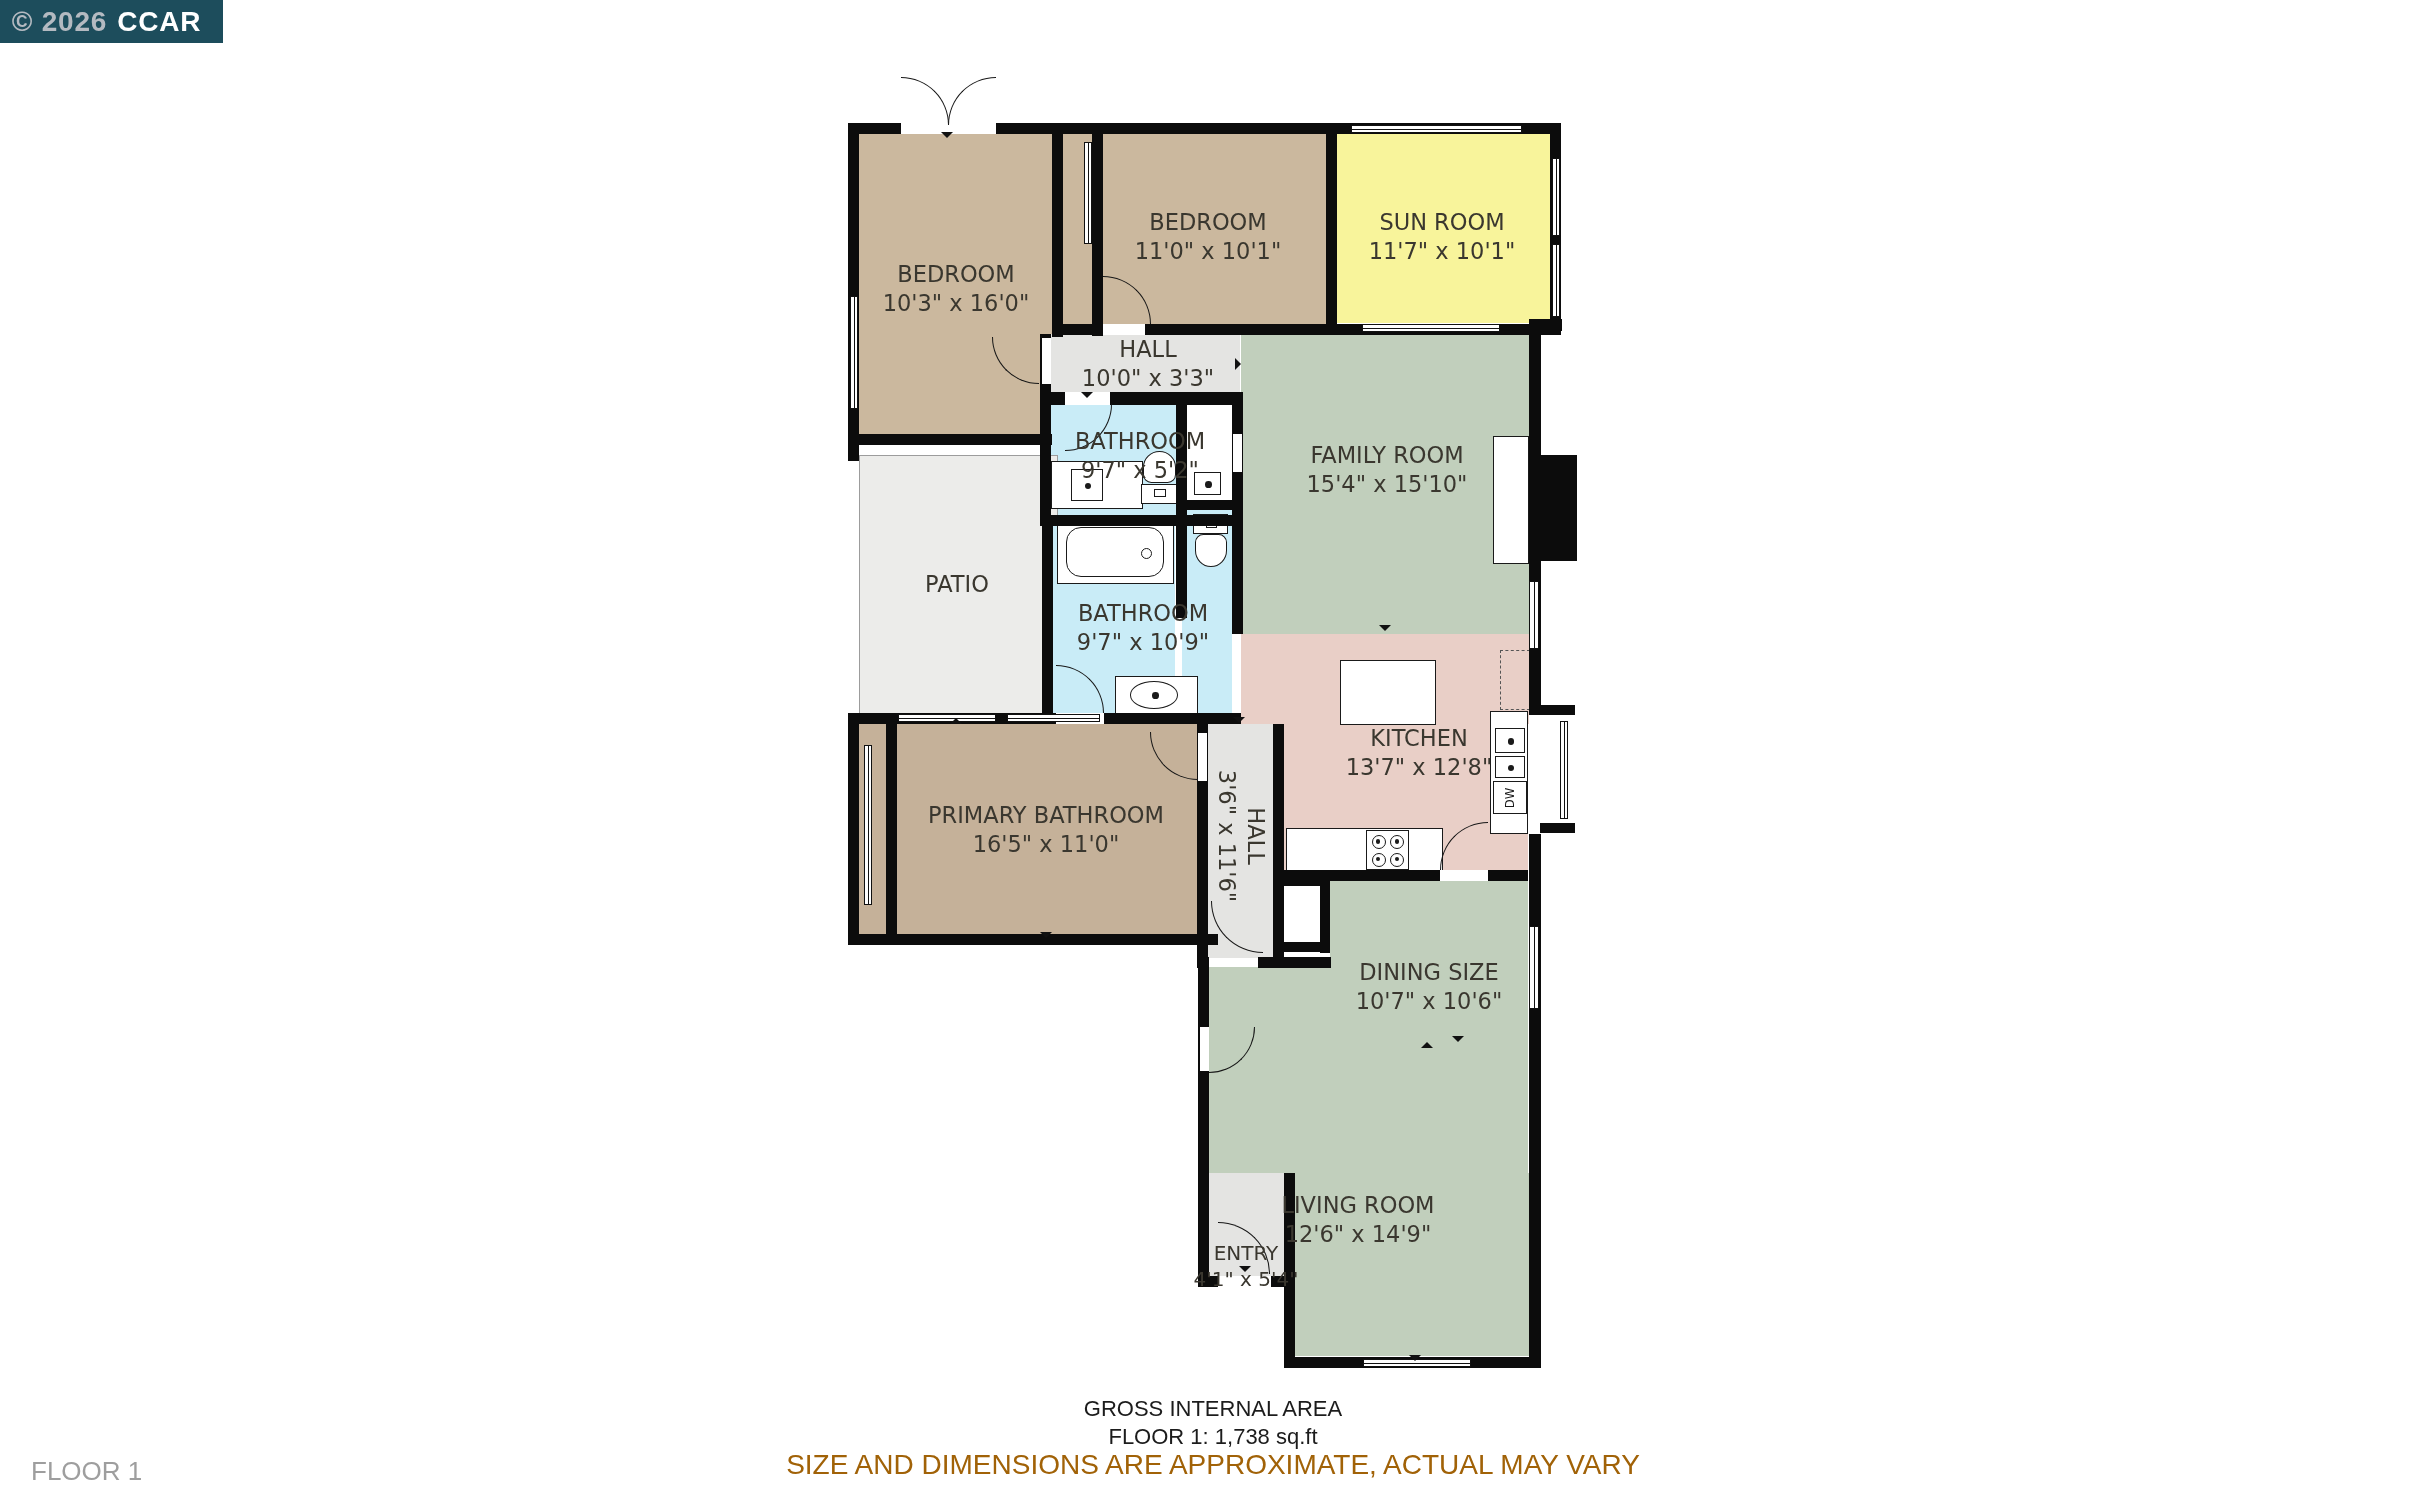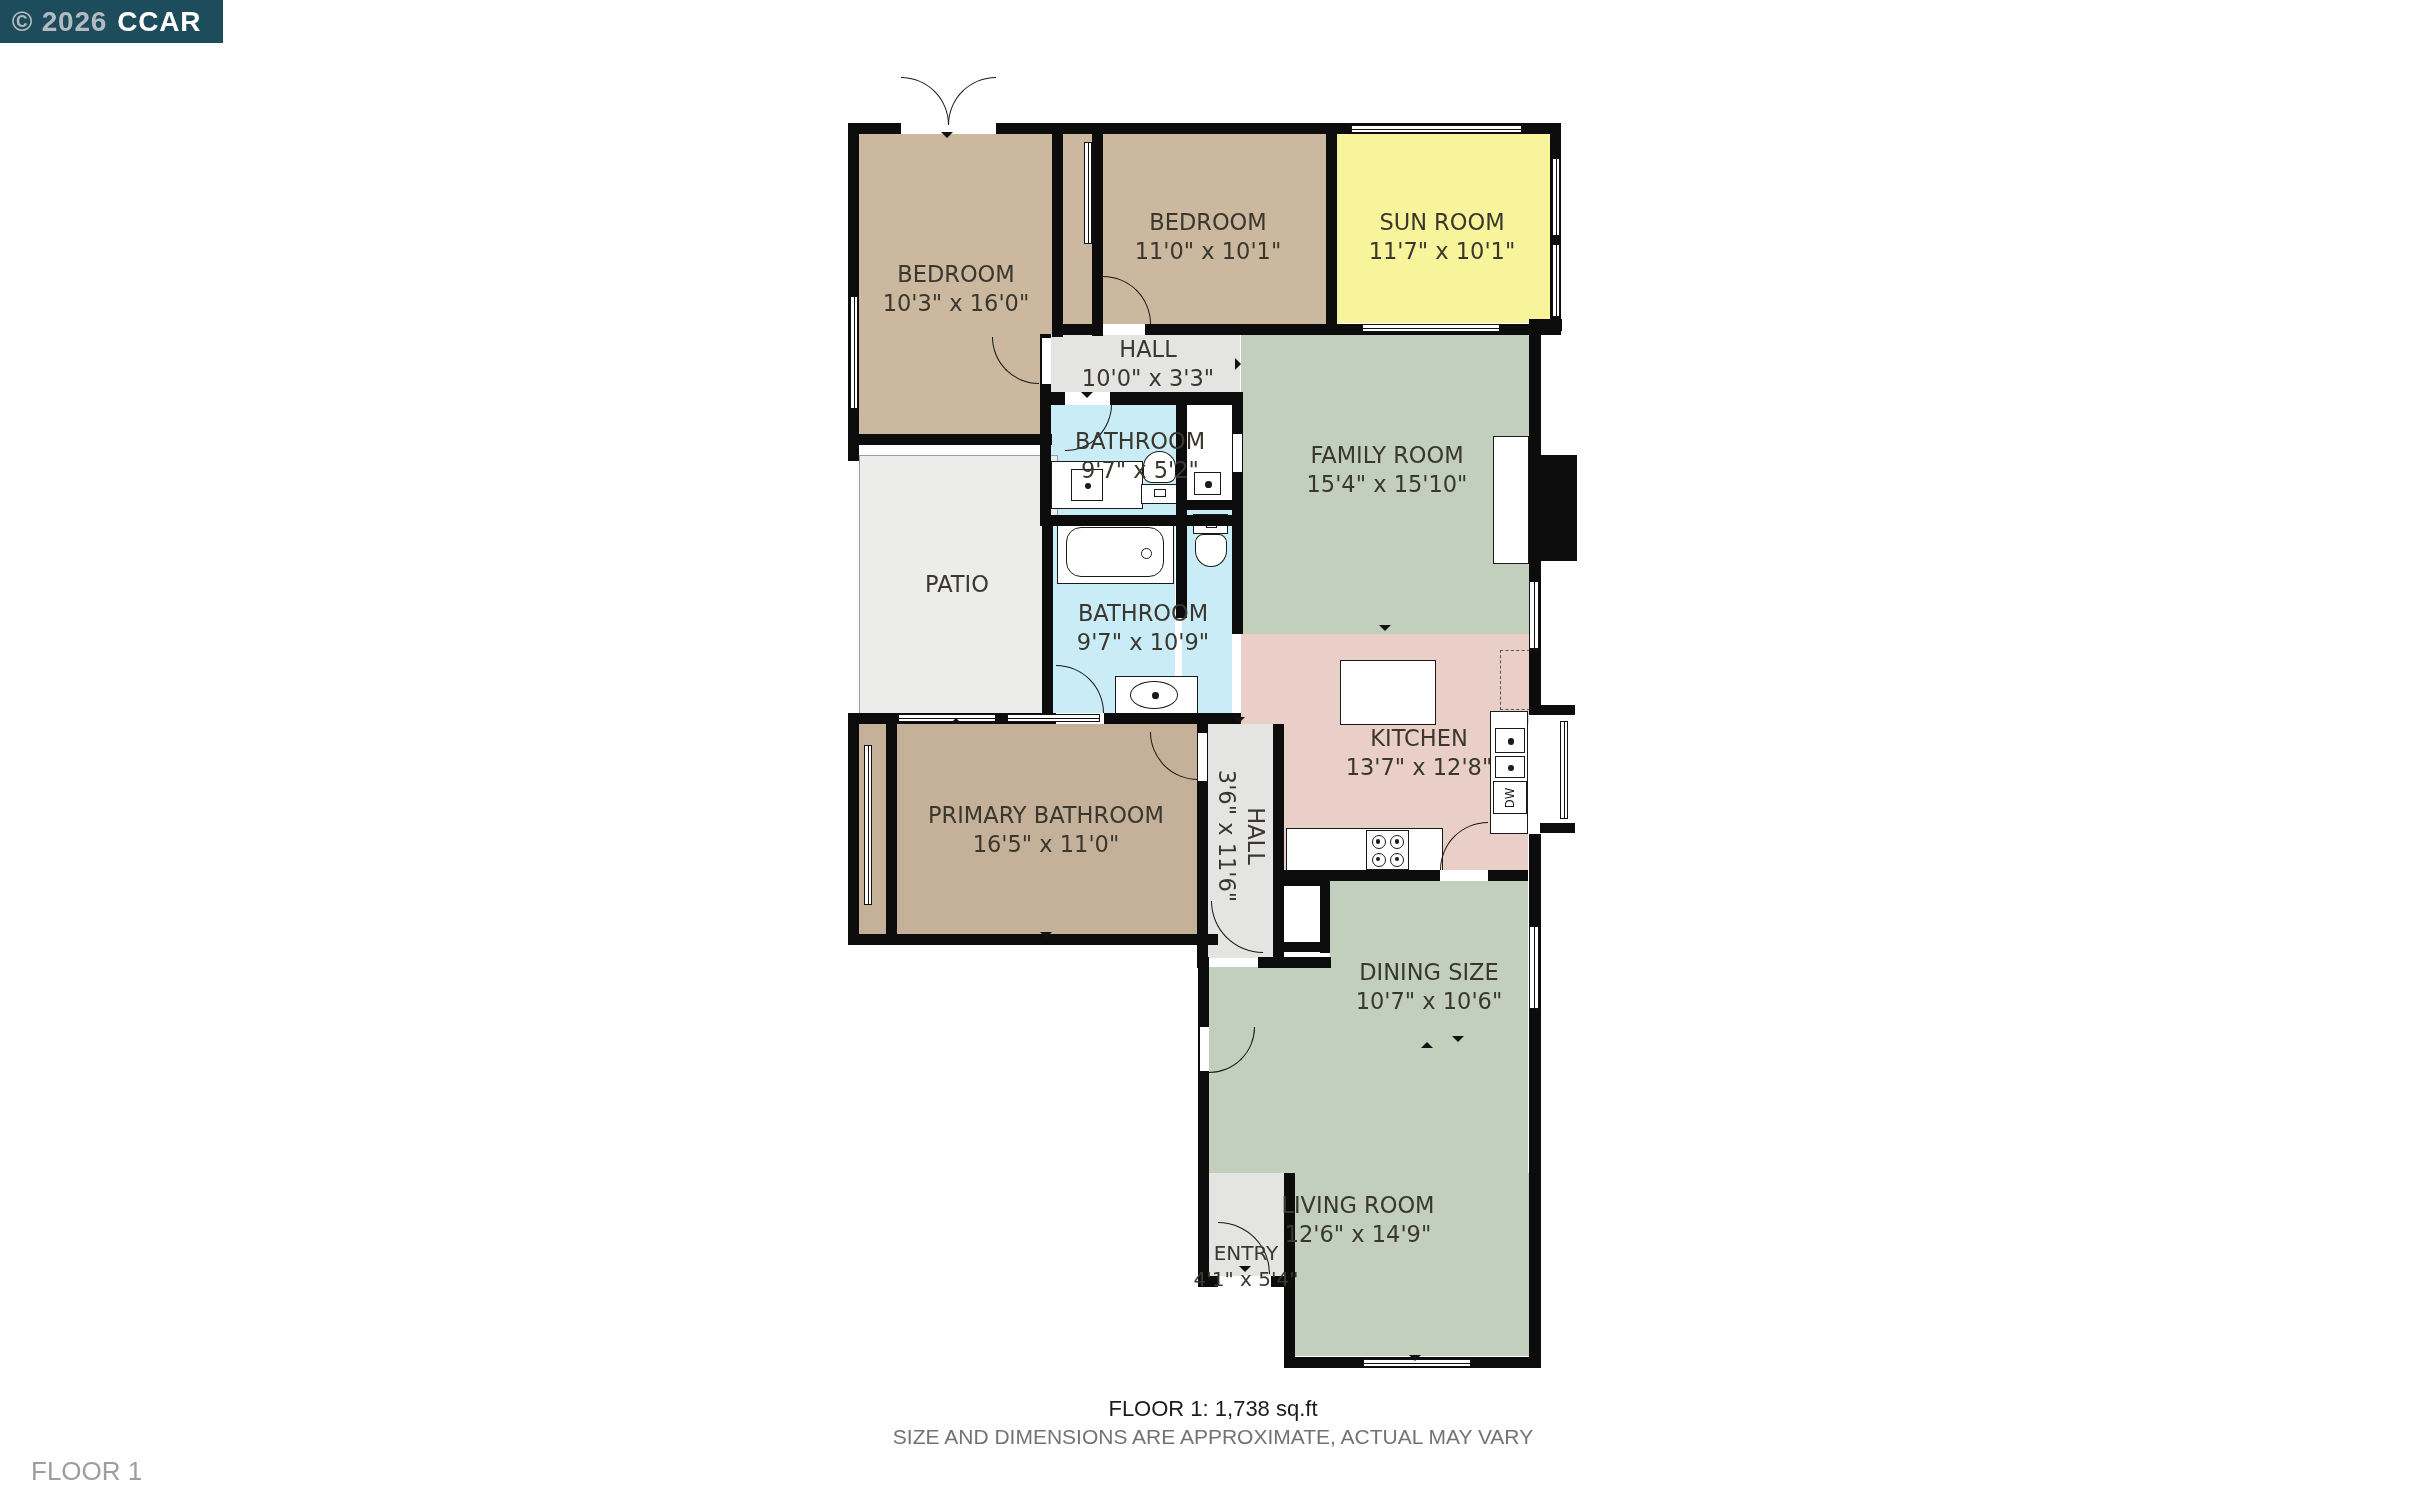--- a/index.html
+++ b/index.html
@@ -26,21 +26,21 @@
   .ring{position:absolute;border:1.7px solid #1a1a1a;border-radius:50%;box-sizing:border-box;background:#fff;}
   
   #badge{position:absolute;left:0;top:0;height:43px;padding:0 22px 0 11.7px;display:flex;
          align-items:center;font-family:"Liberation Sans",sans-serif;font-weight:bold;
          font-size:28px;letter-spacing:0.8px;}
   #badge .pre{margin-right:10px;}
   
   #footer{position:absolute;left:1213px;top:1395px;transform:translateX(-50%);
           text-align:center;font-family:"Liberation Sans",sans-serif;color:#1c1c1c;
           font-size:22px;line-height:28px;white-space:nowrap;}
-  #footer .dim{color:#737373;font-size:21px;}
+  #footer .dim{color:#a16207;font-size:28px;}
   #floorlabel{position:absolute;left:31px;top:1456px;font-family:"Liberation Sans",sans-serif;
           font-size:26px;color:#9e9e9e;}
 </style>
 </head>
 <body>
 
 <div id="canvas">
   <div id="plan">
       <div class="room" style="left: 859px; top: 134px; width: 193px; height: 304px; background: rgb(203, 184, 158);"></div>
       <div class="room" style="left: 1063px; top: 134px; width: 29px; height: 192px; background: rgb(203, 184, 158);"></div>
@@ -287,19 +287,20 @@
         <div>12'6" x 14'9"</div>
       </div>
     </div>
 
   <div id="badge" style="background: rgb(29, 77, 92);">
     <span class="pre" style="color: rgb(180, 186, 193);">© 2026</span>
     <span class="brand" style="color: rgb(255, 255, 255);">CCAR</span>
   </div>
 
   <div id="footer">
+    <div>GROSS INTERNAL AREA</div>
     <div>FLOOR 1: 1,738 sq.ft</div>
     <div class="dim">SIZE AND DIMENSIONS ARE APPROXIMATE, ACTUAL MAY VARY</div>
   </div>
 
   <div id="floorlabel">FLOOR 1</div>
 </div>
 
 
 </body></html>

